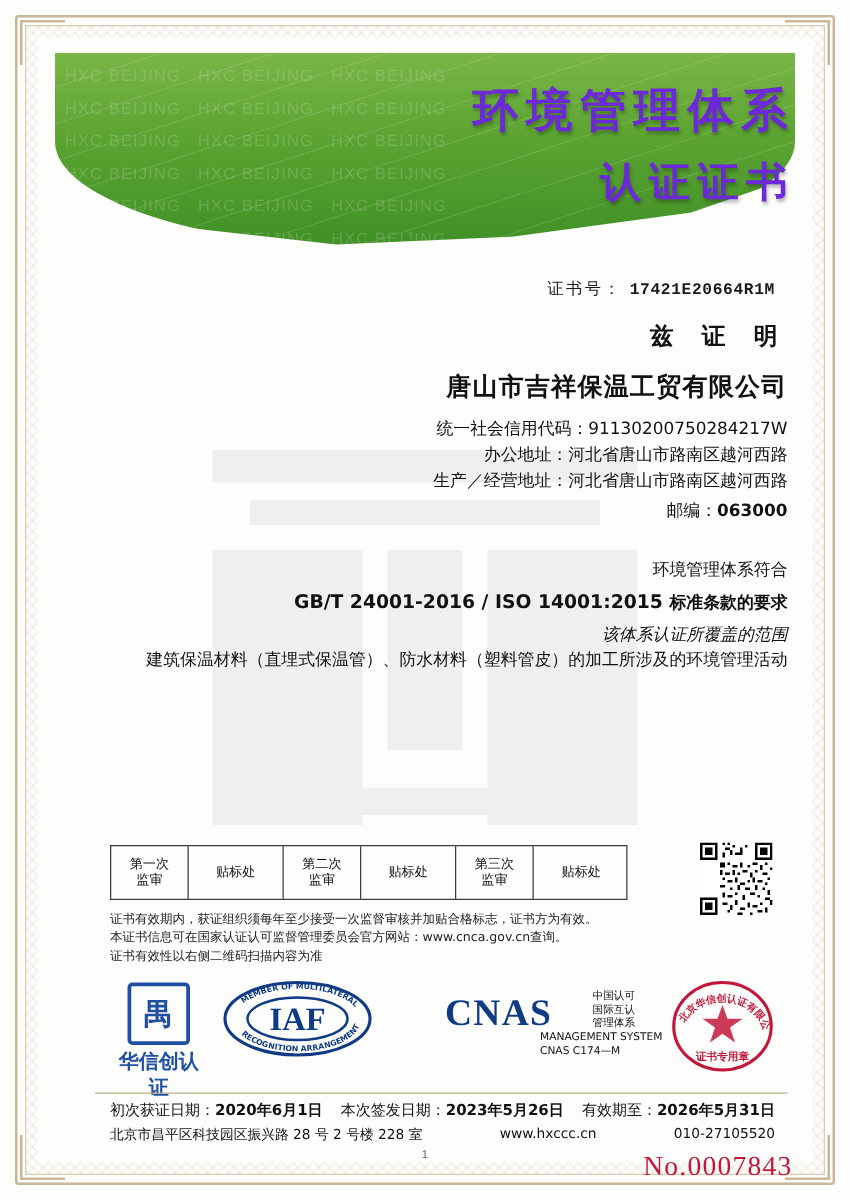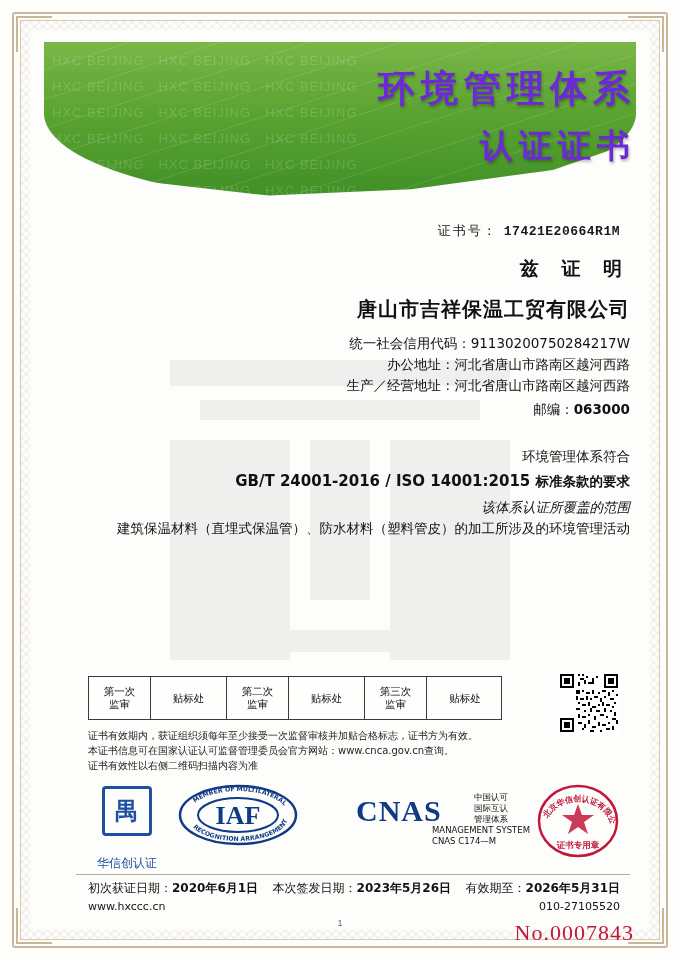--- a/index.html
+++ b/index.html
@@ -236,21 +236,21 @@
 
   .logo-hx { left: 8px; top: 4px; width: 78px; text-align: center; }
   .hx-square {
     width: 44px; height: 44px; margin: 0 auto;
     border: 3px solid #1f4fa3;
     border-radius: 4px;
     display: flex; align-items: center; justify-content: center;
     color: #1f4fa3; font-size: 24px; font-weight: bold;
     font-family: "DejaVu Sans", sans-serif;
   }
-  .hx-text { color: #1f4fa3; font-size: 12px; margin-top: 19px; font-weight: normal; }
+  .hx-text { color: #1f4fa3; font-size: 16px; margin-top: 3px; font-weight: bold; }
 
   .logo-iaf { left: 98px; top: 2px; width: 120px; height: 62px; }
   .logo-cnas { left: 232px; top: 12px; width: 92px; margin-left: 44px; }
   .cnas-word {
     font-family: "Liberation Serif", serif;
     font-size: 30px; font-weight: bold; color: #0f3b86; letter-spacing: 1px;
   }
   .logo-cnasblock { left: 352px; top: 10px; width: 118px; font-size: 8.5px; line-height: 11px; color: #111; font-family: "DejaVu Sans", sans-serif; }
   .cnasblock-bold { font-weight: normal; text-align: center; }
   .logo-stamp { right: 0px; top: 0px; width: 84px; height: 78px; }
@@ -510,19 +510,20 @@
     </div>
     <div>
       <span>本次签发日期：</span><b>2023年5月26日</b>
     </div>
     <div>
       <span>有效期至：</span><b>2026年5月31日</b>
     </div>
   </div>
 
   <div class="addr">
+    <div>北京市昌平区科技园区振兴路 28 号 2 号楼 228 室</div>
     <div>www.hxccc.cn</div>
     <div>010-27105520</div>
   </div>
 
   <div class="page-num">1</div>
   <div class="serial">No.0007843</div>
 </div>
 
 </body></html>

